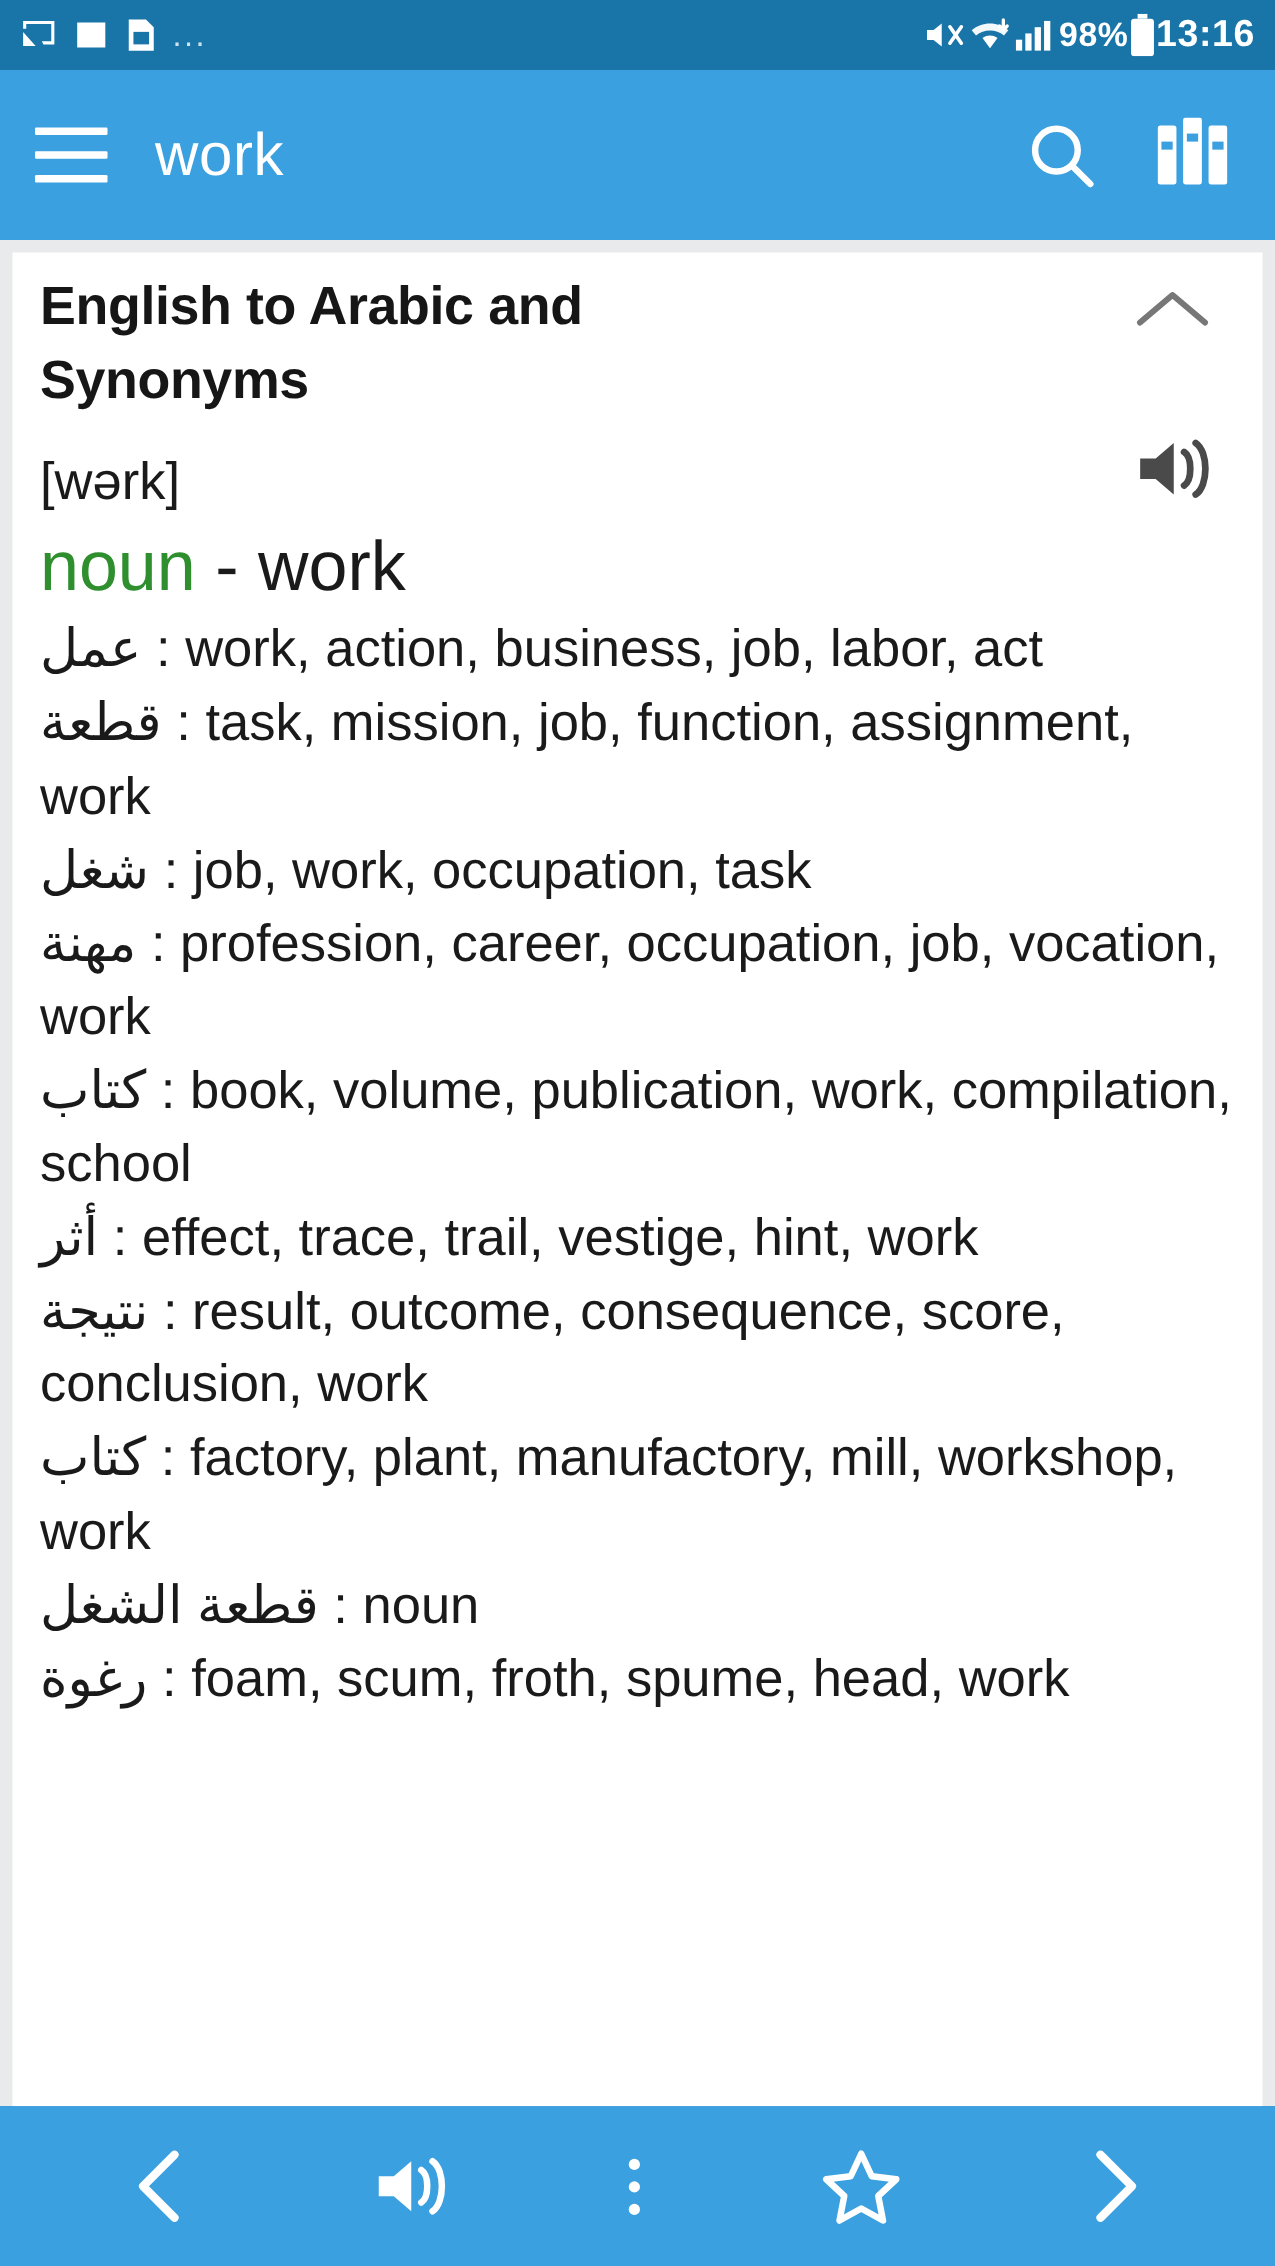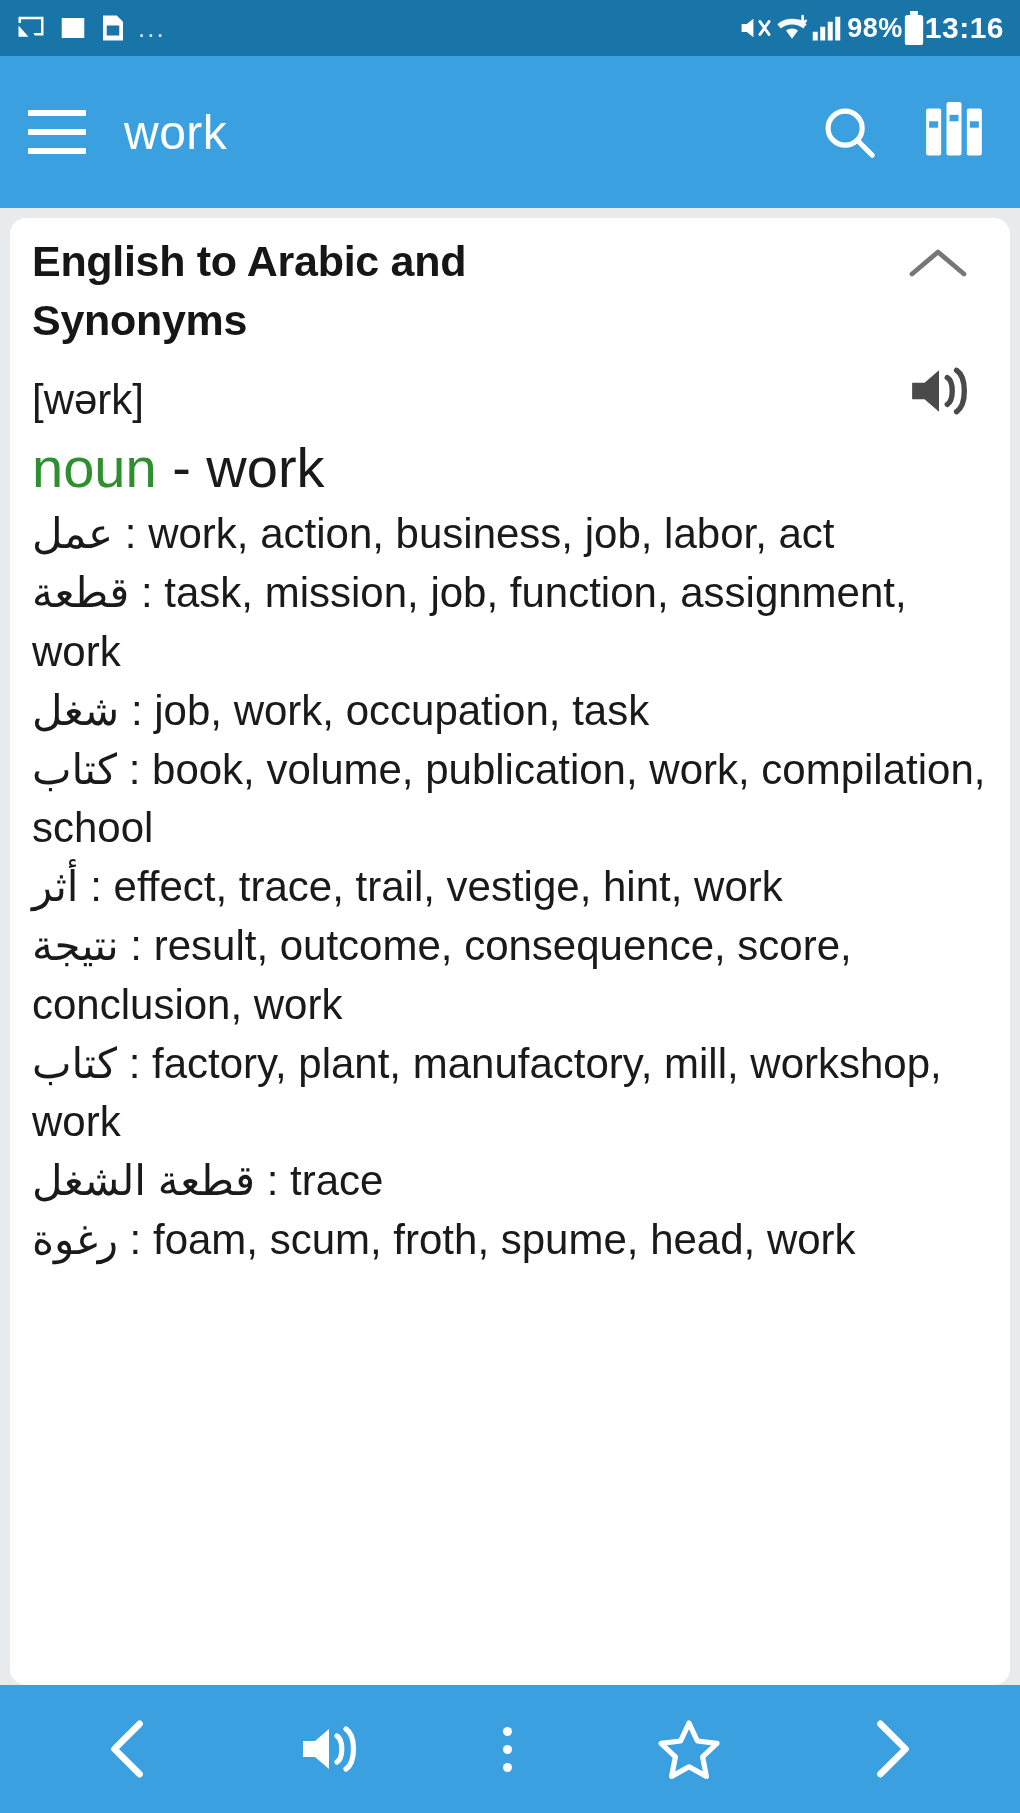--- a/index.html
+++ b/index.html
@@ -31,21 +31,21 @@
   }
   .status-left { display: flex; align-items: center; gap: 12px; }
   .status-right { margin-left: auto; display: flex; align-items: center; gap: 0; }
   .status-ellipsis { font-size: 26px; letter-spacing: 2px; color: #cfe4f0; line-height: 1; }
   .status-battery-text { font-size: 27px; font-weight: 700; letter-spacing: 0.5px; }
   .status-clock { font-size: 30px; font-weight: 700; letter-spacing: 0.5px; }
   .sicon { display: block; }
 
   
   .appbar {
-    height: 152px;
+    height: 136px;
     background: #3aa0e0;
     display: flex;
     align-items: center;
     padding: 0 28px;
     flex: none;
   }
   .hamburger {
     width: 58px; height: 44px;
     display: flex; flex-direction: column; justify-content: space-between;
     margin-right: 38px;
@@ -66,21 +66,20 @@
     background: #e8eaeb;
     padding: 10px 10px 0 10px;
     overflow: hidden;
   }
   .card {
     background: #ffffff;
     height: 100%;
     padding: 14px 22px 0 22px;
     overflow: hidden;
     position: relative;
-    border-radius: 16px;
   }
   .card-header {
     display: flex;
     align-items: flex-start;
   }
   .card-title {
     font-size: 43px;
     font-weight: 700;
     color: #161616;
     line-height: 1.37;
@@ -229,25 +228,26 @@
 
       <div class="pos-line">
         <span class="pos">noun</span>
         <span>- work</span>
       </div>
 
       <div id="senses">
           <div class="sense"><span class="ar" dir="rtl">عمل</span><span> : work, action, business, job, labor, act</span></div>
           <div class="sense"><span class="ar" dir="rtl">قطعة</span><span> : task, mission, job, function, assignment, work</span></div>
           <div class="sense"><span class="ar" dir="rtl">شغل</span><span> : job, work, occupation, task</span></div>
+          <div class="sense"><span class="ar" dir="rtl">مهنة</span><span> : profession, career, occupation, job, vocation, work</span></div>
           <div class="sense"><span class="ar" dir="rtl">كتاب</span><span> : book, volume, publication, work, compilation, school</span></div>
           <div class="sense"><span class="ar" dir="rtl">أثر</span><span> : effect, trace, trail, vestige, hint, work</span></div>
           <div class="sense"><span class="ar" dir="rtl">نتيجة</span><span> : result, outcome, consequence, score, conclusion, work</span></div>
           <div class="sense"><span class="ar" dir="rtl">كتاب</span><span> : factory, plant, manufactory, mill, workshop, work</span></div>
-          <div class="sense"><span class="ar" dir="rtl">قطعة الشغل</span><span> : trace</span></div>
+          <div class="sense"><span class="ar" dir="rtl">قطعة الشغل</span><span> : noun</span></div>
           <div class="sense"><span class="ar" dir="rtl">رغوة</span><span> : foam, scum, froth, spume, head, work</span></div>
         </div>
 
     </div>
   </div>
 
   <div class="bottombar">
     <div>
       <svg width="52" height="62" viewBox="0 0 26 32" fill="none" stroke="#ffffff" stroke-width="3.4">
         <path d="M19 3L6 16l13 13" stroke-linecap="round" stroke-linejoin="round"></path>

